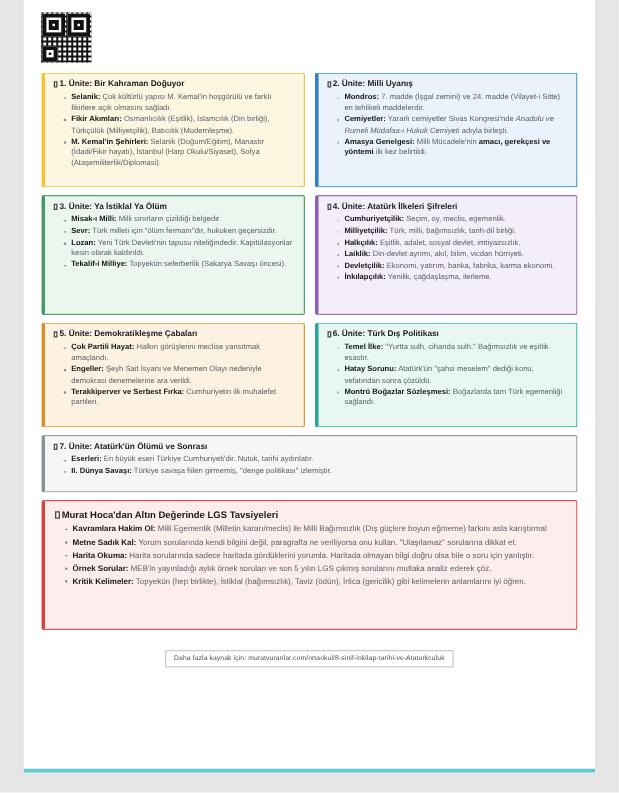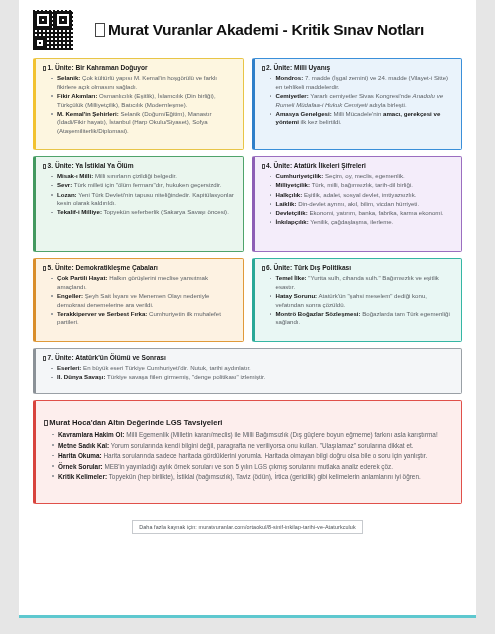--- a/index.html
+++ b/index.html
@@ -108,21 +108,21 @@
   .card.c2 { border-color: #3a8fd9; border-left-color: #2f7fc9; background: #eaf3fb; }
   .card.c3 { border-color: #4fa36b; border-left-color: #43995f; background: #eaf6ee; }
   .card.c4 { border-color: #9b6ec0; border-left-color: #8d5fb5; background: #f4edfa; }
   .card.c5 { border-color: #e09a3a; border-left-color: #d98e2b; background: #fdf2e2; }
   .card.c6 { border-color: #35b6a4; border-left-color: #2aa897; background: #e9f7f4; }
   .card.c7 { border-color: #9aa0a6; border-left-color: #8b9197; background: #f4f6f8; }
   .card.tips {
     border-color: #e0504a;
     border-left-color: #d8433d;
     background: #fdeeed;
-    padding: 17px 8px 8px 8px;
+    padding: 6px 8px 8px 8px;
   }
   .card-title {
     font-size: 6.6px;
     font-weight: 700;
     color: #1a1a1a;
     margin-bottom: 2px;
     line-height: 1.25;
   }
   .card.tips .card-title { font-size: 7.6px; margin-bottom: 3px; }
 
@@ -188,23 +188,20 @@
 </style>
 </head>
 <body>
 
 <div class="page">
 
   <div class="header">
     <div class="qr">
         <span class="qr-b"></span>
       </div>
-    <div class="title">
-      <span class="tofu"></span><span>Murat Vuranlar Akademi - Kritik Sınav Notları</span>
-    </div>
   </div>
 
   <div class="grid">
 
     <div class="card c1 half h1-fill">
       <div class="card-title">
         <span class="tofu tofu-sm"></span><span>1. Ünite: Bir Kahraman Doğuyor</span>
       </div>
       <ul>
         <li><b>Selanik:</b><span> Çok kültürlü yapısı M. Kemal'in hoşgörülü ve farklı fikirlere açık olmasını sağladı.</span></li>

